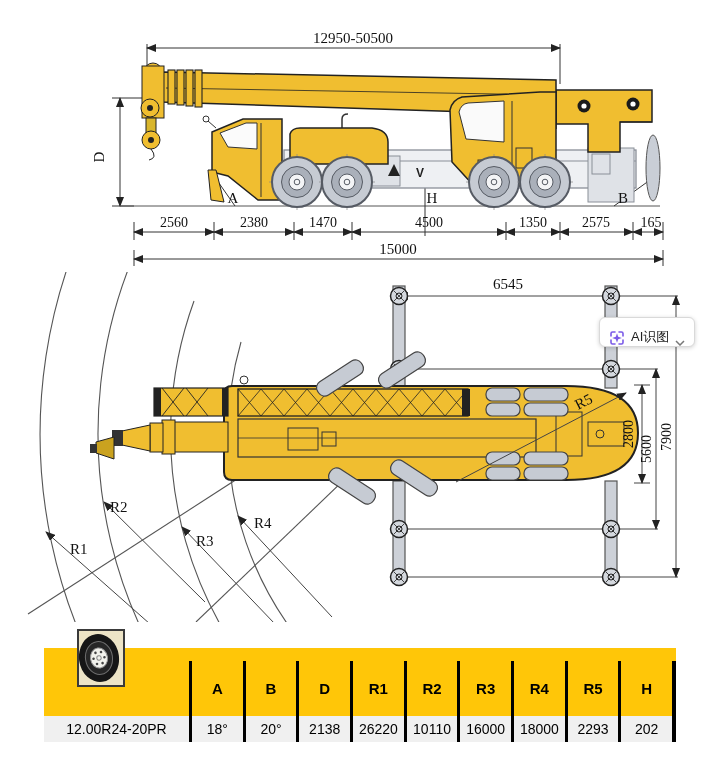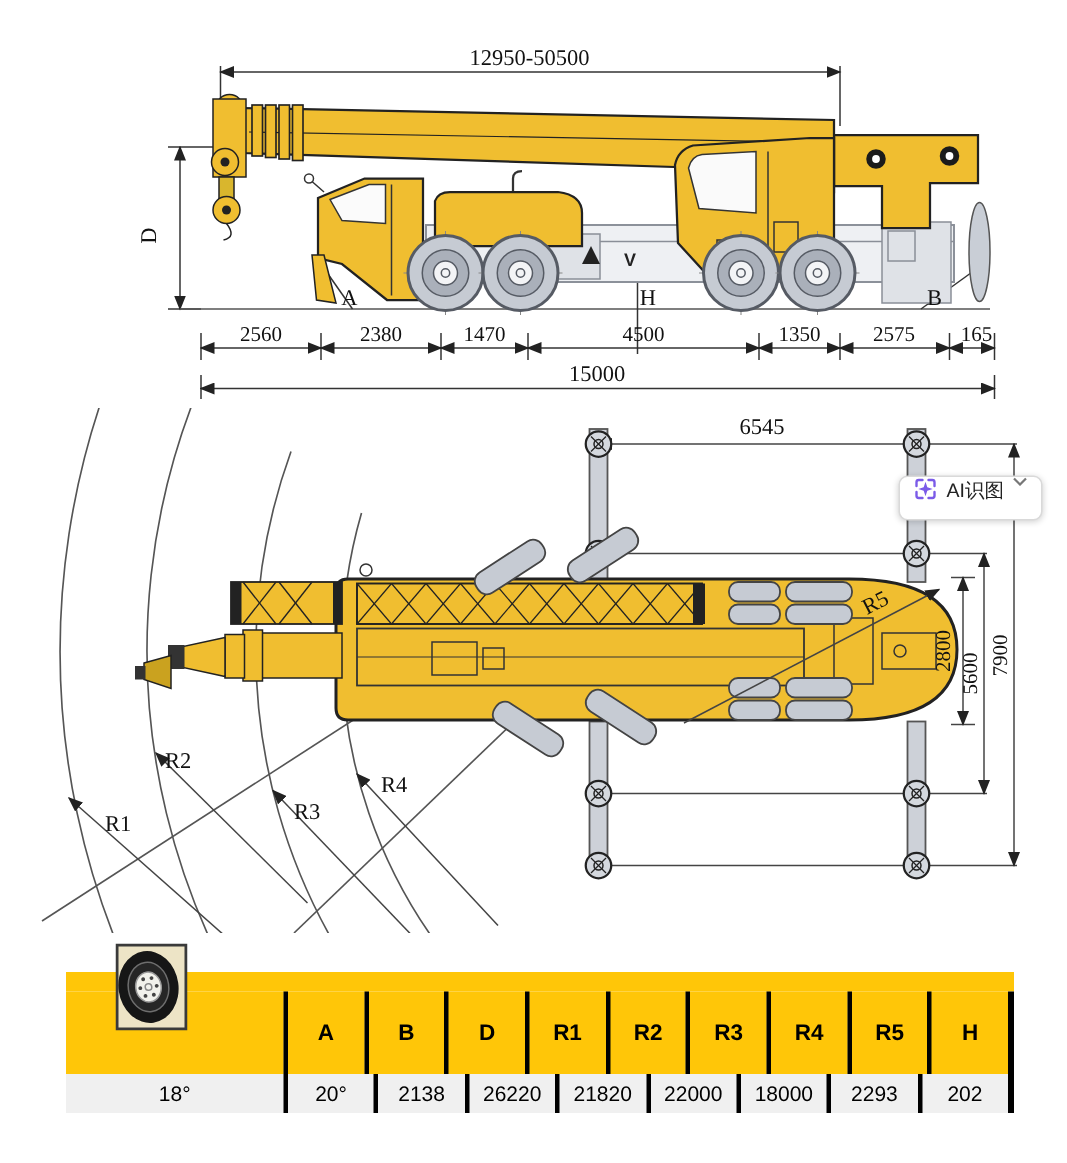--- a/index.html
+++ b/index.html
@@ -4,21 +4,21 @@
 <style>
   html,body{margin:0;padding:0;background:#ffffff;}
   #page{position:relative;width:711px;height:775px;background:#fff;overflow:hidden;
         font-family:"Liberation Serif", serif;}
   svg text.dim{font-family:"Liberation Serif", serif;font-size:15px;fill:#111;}
   svg text.dim.sm{font-size:14px;}
   .absvg{position:absolute;left:0;}
 
   
   .ai-btn{position:absolute;left:599px;top:317px;height:30px;background:#fff;
-          border:1px solid #d9d9d9;border-radius:6px;display:flex;align-items:flex-start;
+          border:1px solid #d9d9d9;border-radius:6px;display:flex;align-items:flex-end;
           gap:6px;padding:0 9px;box-shadow:0 1px 4px rgba(0,0,0,.18);cursor:pointer;
           font-family:"Liberation Sans", sans-serif;box-sizing:border-box;}
   .ai-btn .lbl{font-size:13px;color:#222;white-space:nowrap;}
 
   
   .spec-table{position:absolute;left:44px;top:648px;width:632px;
               font-family:"Liberation Sans", sans-serif;}
   .tbl-strip{height:13px;background:#FFC608;width:632px;}
   .tbl-row{display:flex;width:632px;box-sizing:border-box;border-right:4px solid #000;}
   .tbl-row .cell{box-sizing:border-box;display:flex;align-items:center;justify-content:center;}
@@ -409,26 +409,27 @@
       <div class="cell">B</div>
       <div class="cell">D</div>
       <div class="cell">R1</div>
       <div class="cell">R2</div>
       <div class="cell">R3</div>
       <div class="cell">R4</div>
       <div class="cell">R5</div>
       <div class="cell">H</div>
     </div>
     <div class="tbl-row dat">
+      <div class="cell">12.00R24-20PR</div>
       <div class="cell">18°</div>
       <div class="cell">20°</div>
       <div class="cell">2138</div>
       <div class="cell">26220</div>
-      <div class="cell">21820</div>
-      <div class="cell">22000</div>
+      <div class="cell">10110</div>
+      <div class="cell">16000</div>
       <div class="cell">18000</div>
       <div class="cell">2293</div>
       <div class="cell">202</div>
     </div>
     <svg class="tire" width="48" height="58" viewBox="0 0 48 58">
       <rect x="1" y="1" width="46" height="56" fill="#EDE4C6" stroke="#3a3a3a" stroke-width="2"></rect>
       <g transform="rotate(-8 22 29)">
         <ellipse cx="22" cy="29" rx="20" ry="24" fill="#161616"></ellipse>
         <ellipse cx="22" cy="29" rx="13.5" ry="16.5" fill="#262626" stroke="#6e6e6e"></ellipse>
         <ellipse cx="22" cy="29" rx="8.5" ry="10" fill="#f2f2ec" stroke="#9a9a9a"></ellipse>

